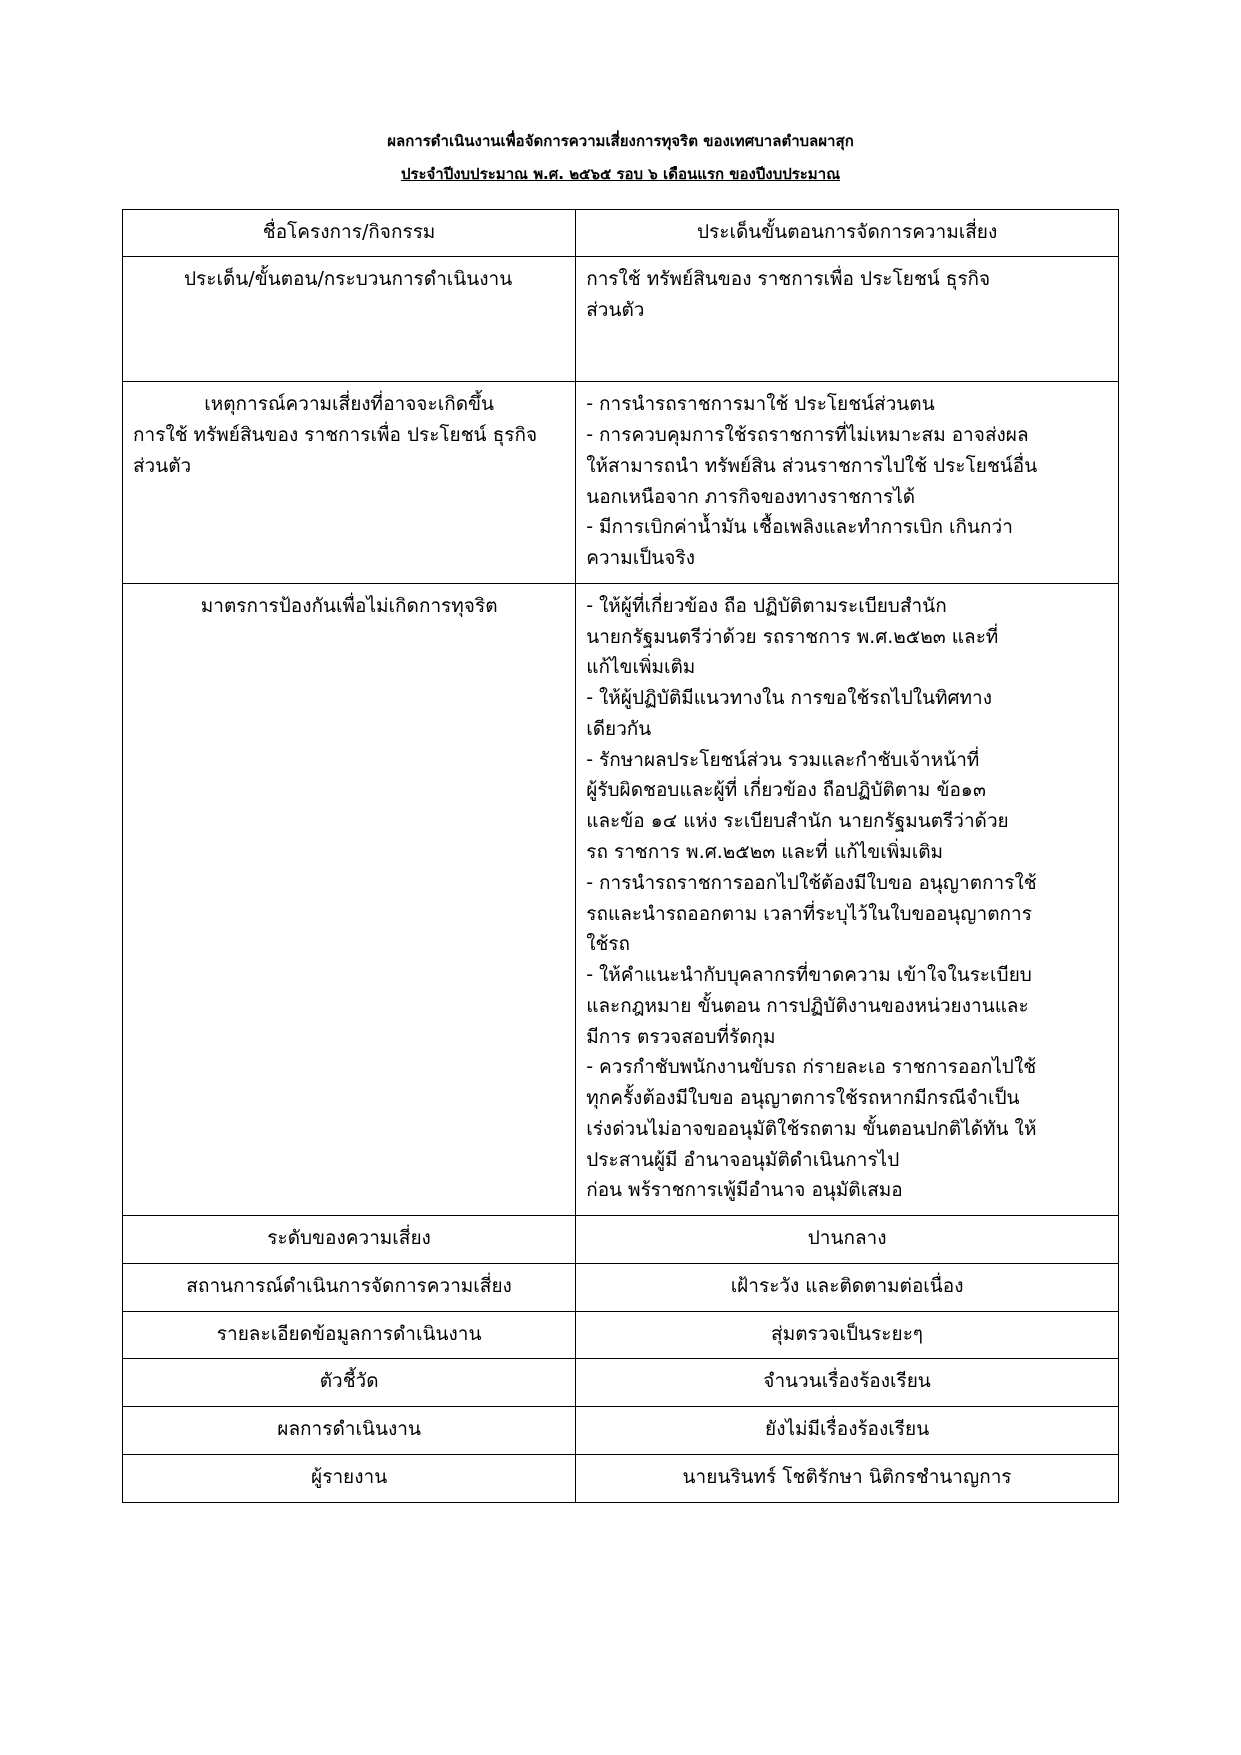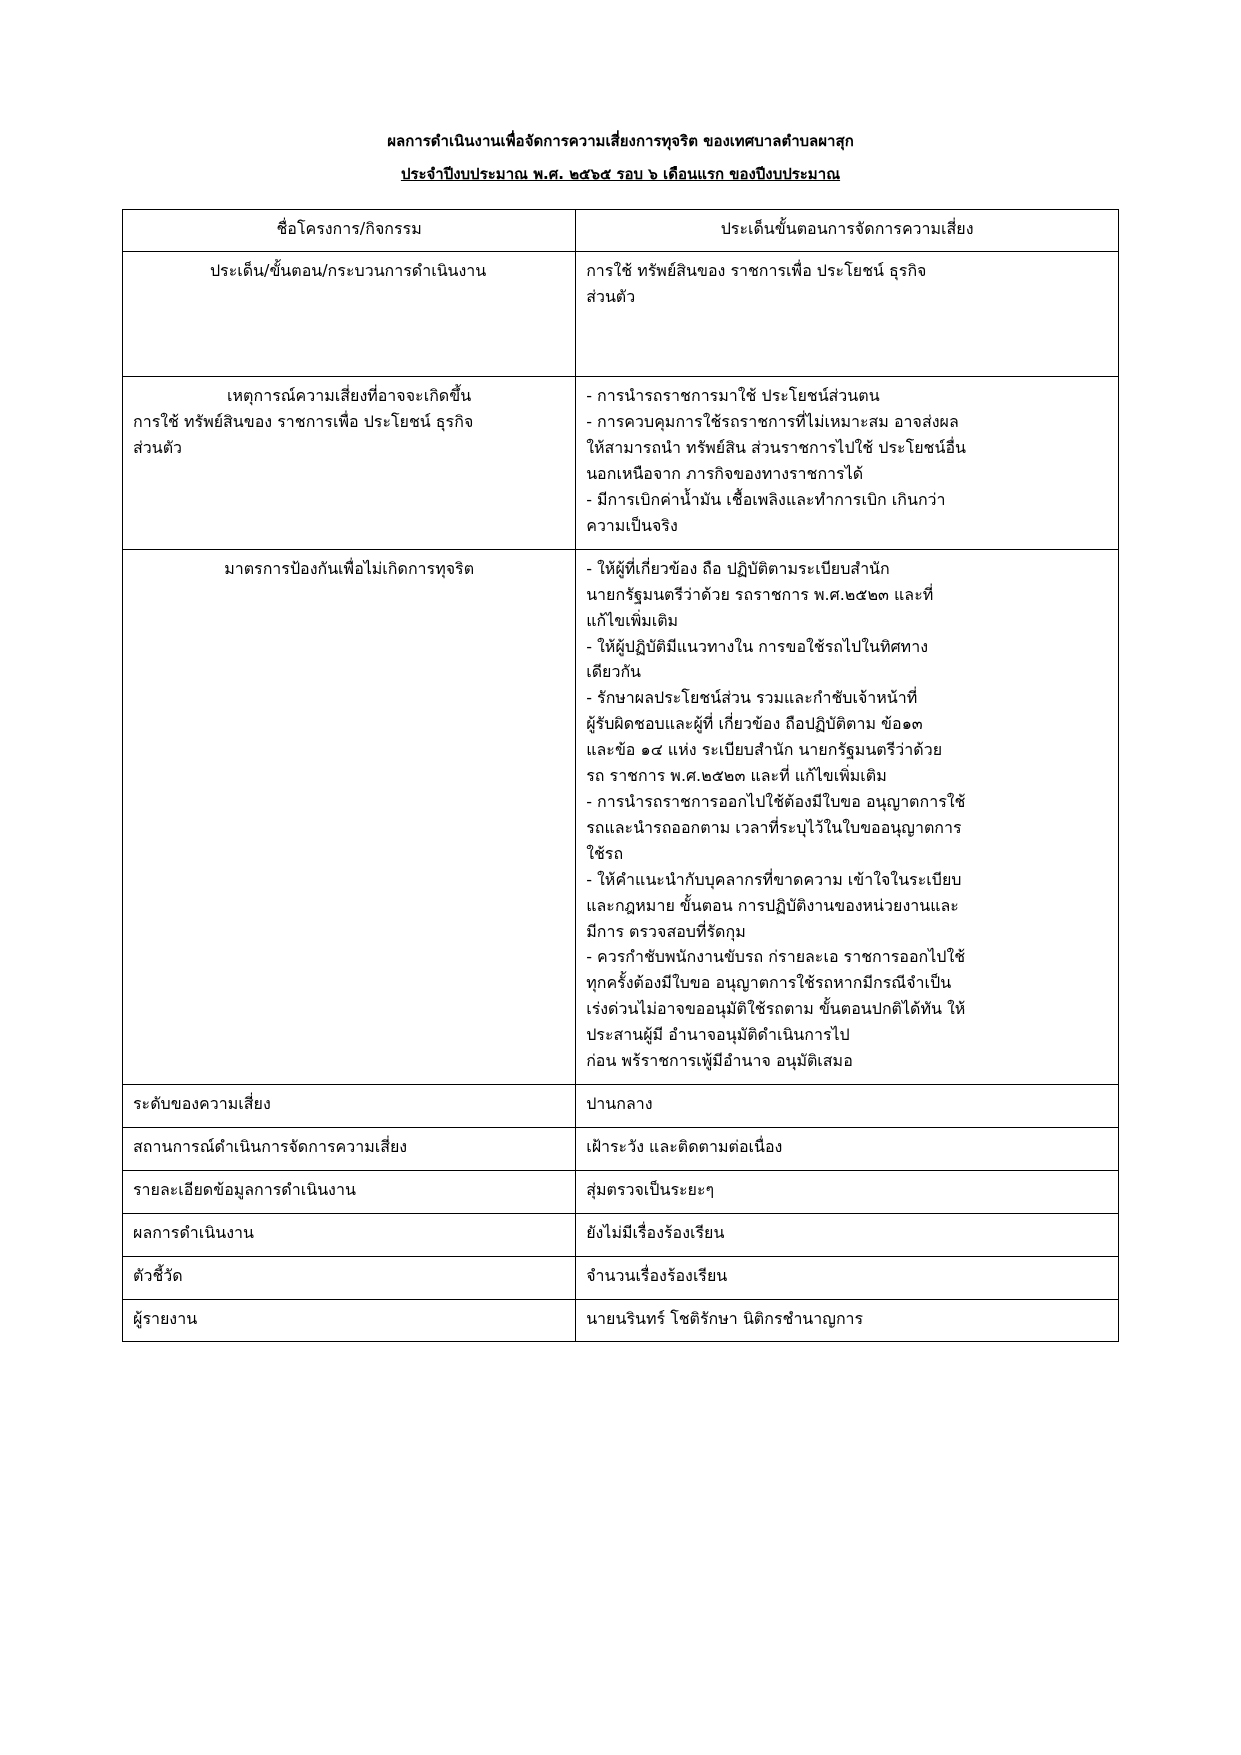--- a/index.html
+++ b/index.html
@@ -35,21 +35,21 @@
   table.risk-table {
     margin-top: 22px;
     width: 100%;
     border-collapse: collapse;
     table-layout: fixed;
   }
   table.risk-table td, table.risk-table th {
     border: 1.4px solid #000000;
     vertical-align: top;
     padding: 6px 10px 10px 10px;
-    font-size: 16px;
+    font-size: 19px;
     line-height: 1.62;
     font-weight: normal;
   }
   .col-left { width: 45.5%; }
   .col-right { width: 54.5%; }
 
   .hdr td {
     text-align: center;
     padding-top: 7px;
     padding-bottom: 9px;
@@ -66,21 +66,21 @@
     font-weight: normal;
     margin: 0 0 2px 0;
   }
   .left-sub {
     margin: 0;
     text-align: left;
   }
   .short-row td {
     padding-top: 5px;
     padding-bottom: 7px;
-    text-align: left;
+    text-align: center;
   }
 </style>
 </head>
 <body>
 
 <div class="page">
 
   <div class="doc-title">
     <span>ผลการดำเนินงานเพื่อจัดการความเสี่ยงการทุจริต ของเทศบาลตำบลผาสุก</span>
     <span class="line2">ประจำปีงบประมาณ พ.ศ. ๒๕๖๕ รอบ ๖ เดือนแรก ของปีงบประมาณ</span>
@@ -169,26 +169,26 @@
       </tr>
       <tr class="short-row">
         <td class="col-left">สถานการณ์ดำเนินการจัดการความเสี่ยง</td>
         <td class="col-right">เฝ้าระวัง และติดตามต่อเนื่อง</td>
       </tr>
       <tr class="short-row">
         <td class="col-left">รายละเอียดข้อมูลการดำเนินงาน</td>
         <td class="col-right">สุ่มตรวจเป็นระยะๆ</td>
       </tr>
       <tr class="short-row">
+        <td class="col-left">ตัวชี้วัด</td>
+        <td class="col-right">จำนวนเรื่องร้องเรียน</td>
+      </tr>
+      <tr class="short-row">
         <td class="col-left">ผลการดำเนินงาน</td>
         <td class="col-right">ยังไม่มีเรื่องร้องเรียน</td>
-      </tr>
-      <tr class="short-row">
-        <td class="col-left">ตัวชี้วัด</td>
-        <td class="col-right">จำนวนเรื่องร้องเรียน</td>
       </tr>
       <tr class="short-row">
         <td class="col-left">ผู้รายงาน</td>
         <td class="col-right">นายนรินทร์  โชติรักษา นิติกรชำนาญการ</td>
       </tr>
     </tbody>
   </table>
 
 </div>
 

